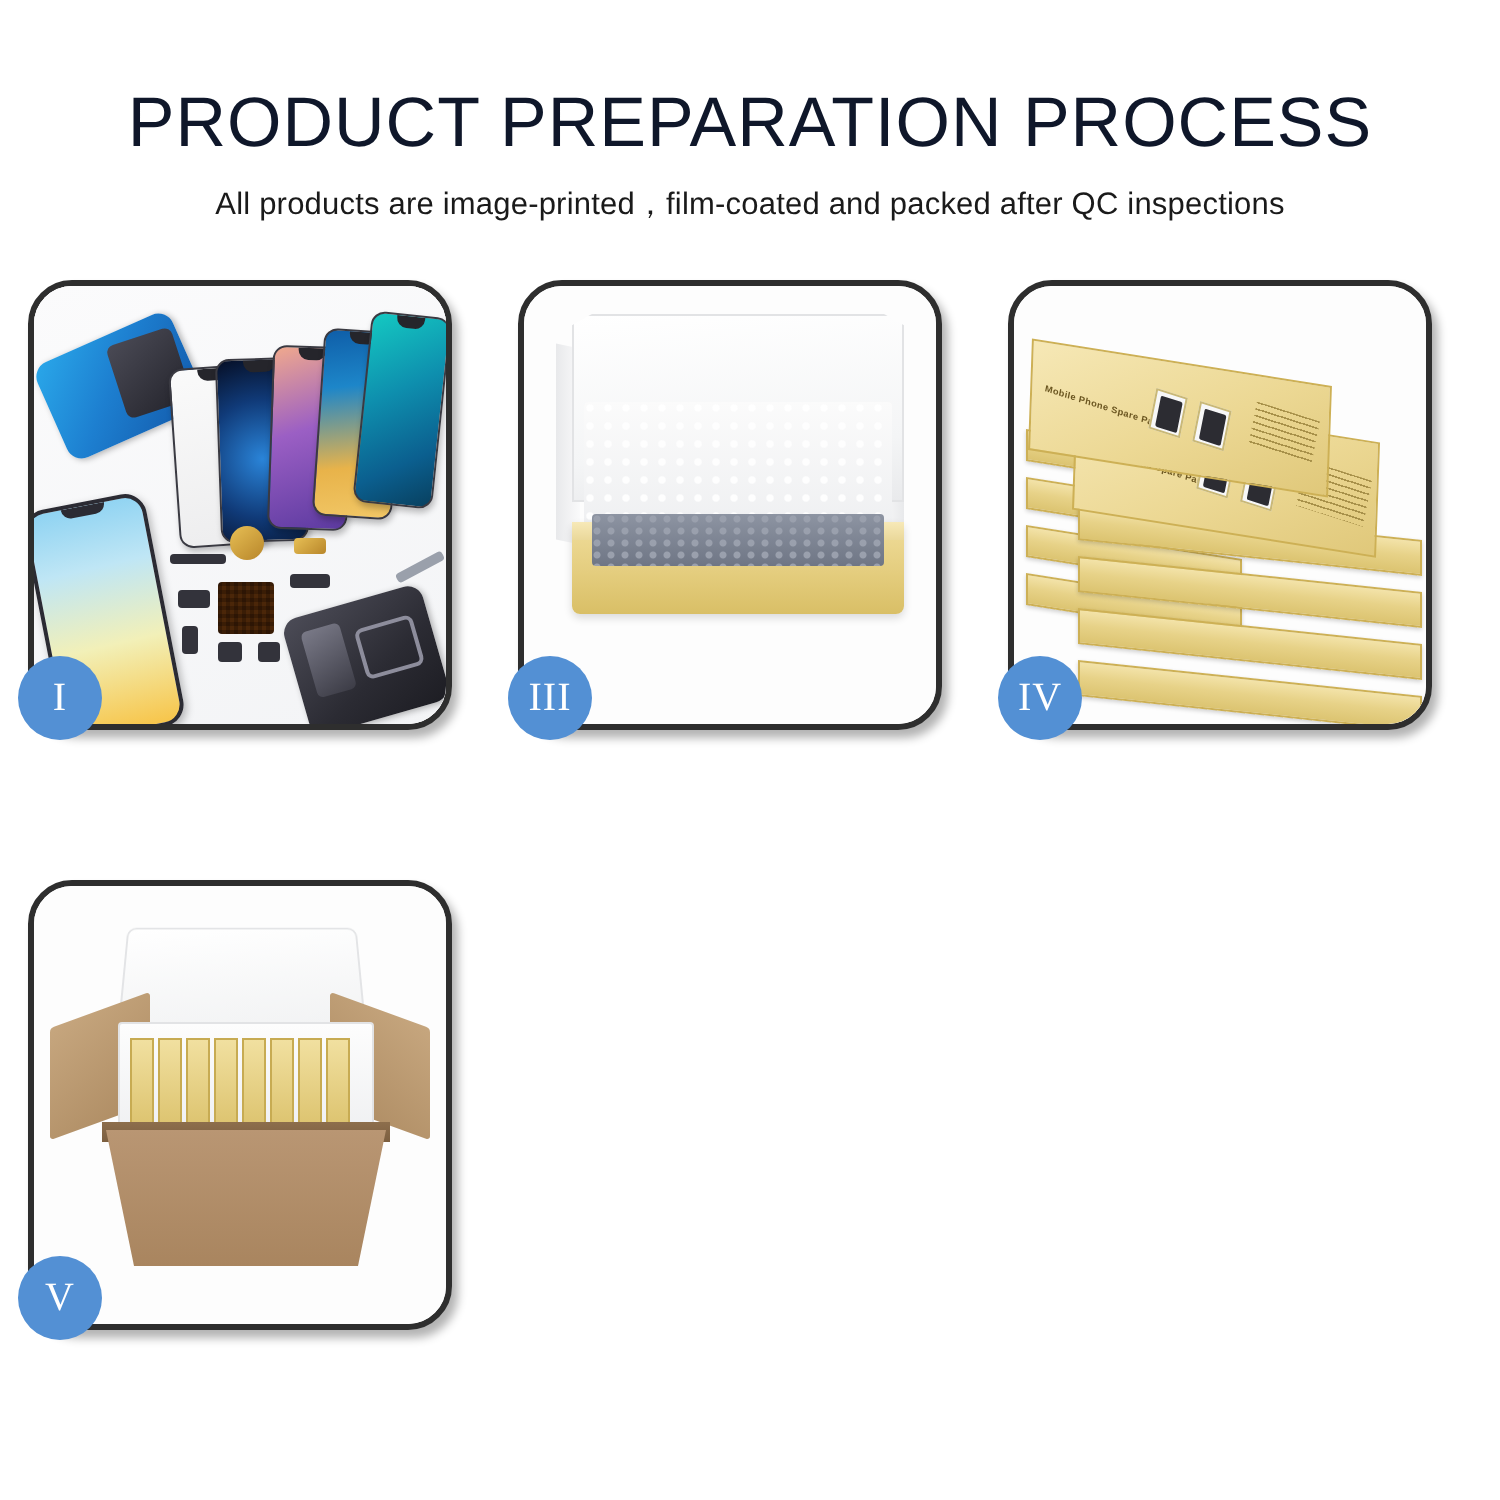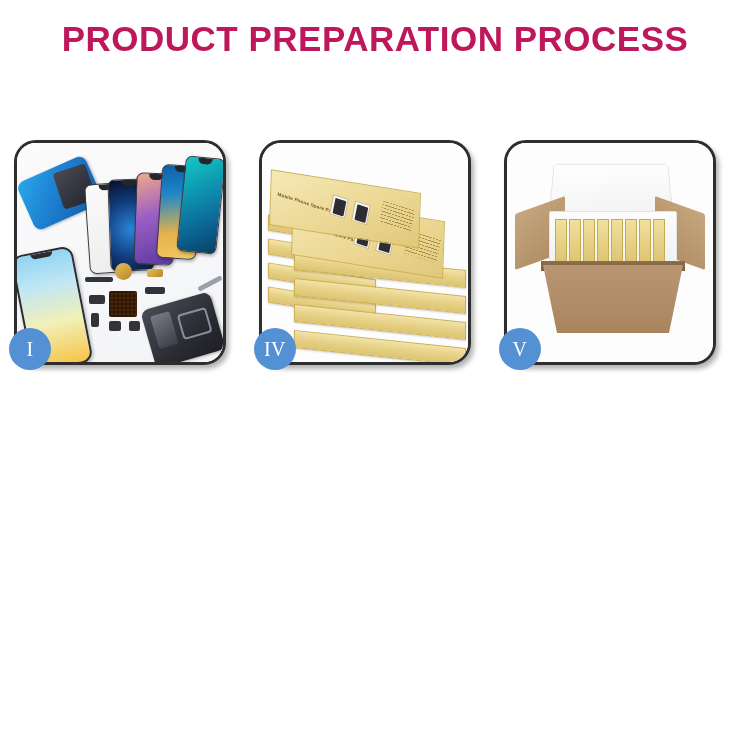--- a/index.html
+++ b/index.html
@@ -13,25 +13,25 @@
   #page {
     position: relative;
     width: 750px; height: 750px;
     background: #ffffff;
   }
 
   
   .header { position: absolute; top: 0; left: 0; width: 750px; text-align: center; }
   .title {
     margin: 0;
-    padding-top: 21px;
+    padding-top: 44px;
     font-size: 35px;
-    font-weight: bold;
+    font-weight: normal;
     letter-spacing: 0.5px;
-    color: #be185d;
+    color: #0f172a;
     font-family: "Liberation Sans", sans-serif;
     line-height: 1.0;
     white-space: nowrap;
   }
   .subtitle {
     margin: 0;
     padding-top: 13px;
     font-size: 15.5px;
     color: #1a1a1a;
     font-weight: 400;
@@ -303,20 +303,21 @@
     background:rgba(120,95,66,.45); transform:skewY(16deg);
   }
 </style>
 </head>
 <body>
 
 <div id="page">
 
   <div class="header">
     <h1 class="title">PRODUCT PREPARATION PROCESS</h1>
+    <p class="subtitle">All products are image-printed，film-coated and packed after QC inspections</p>
   </div>
 
   <div class="grid">
 
     <div class="panel">
       <div class="panel-inner">
         <div class="p1-bg">
           <div class="adhesive"></div>
 
           <div class="ph" style="left:70px;top:40px;width:46px;height:90px;background:linear-gradient(170deg,#fafafa 0%,#ededee 100%);transform:rotate(-4deg);">
@@ -352,20 +353,31 @@
           <div class="chip round" style="left:188px;top:192px;width:5px;height:5px;"></div>
           <div class="chip" style="left:180px;top:138px;width:26px;height:5px;transform:rotate(-28deg);background:#9aa0ab;"></div>
 
           <div class="backplate"></div>
         </div>
       </div>
       <div class="badge">I</div>
     </div>
 
 
+    <div class="panel">
+      <div class="panel-inner">
+        <div class="box3-side-l"></div>
+        <div class="box3-side-r"></div>
+        <div class="box3-lid"></div>
+        <div class="box3-foam"></div>
+        <div class="box3-grit"></div>
+        <div class="box3-tray"></div>
+      </div>
+      <div class="badge">III</div>
+    </div>
 
     <div class="panel">
       <div class="panel-inner">
         <div class="stack">
 
           <div class="gbox" style="left:0px;top:58px;width:108px;height:16px;transform:skewY(9deg);"></div>
           <div class="gbox" style="left:0px;top:82px;width:108px;height:16px;transform:skewY(9deg);"></div>
           <div class="gbox" style="left:0px;top:106px;width:108px;height:16px;transform:skewY(9deg);"></div>
           <div class="gbox" style="left:0px;top:130px;width:108px;height:16px;transform:skewY(9deg);"></div>
 

